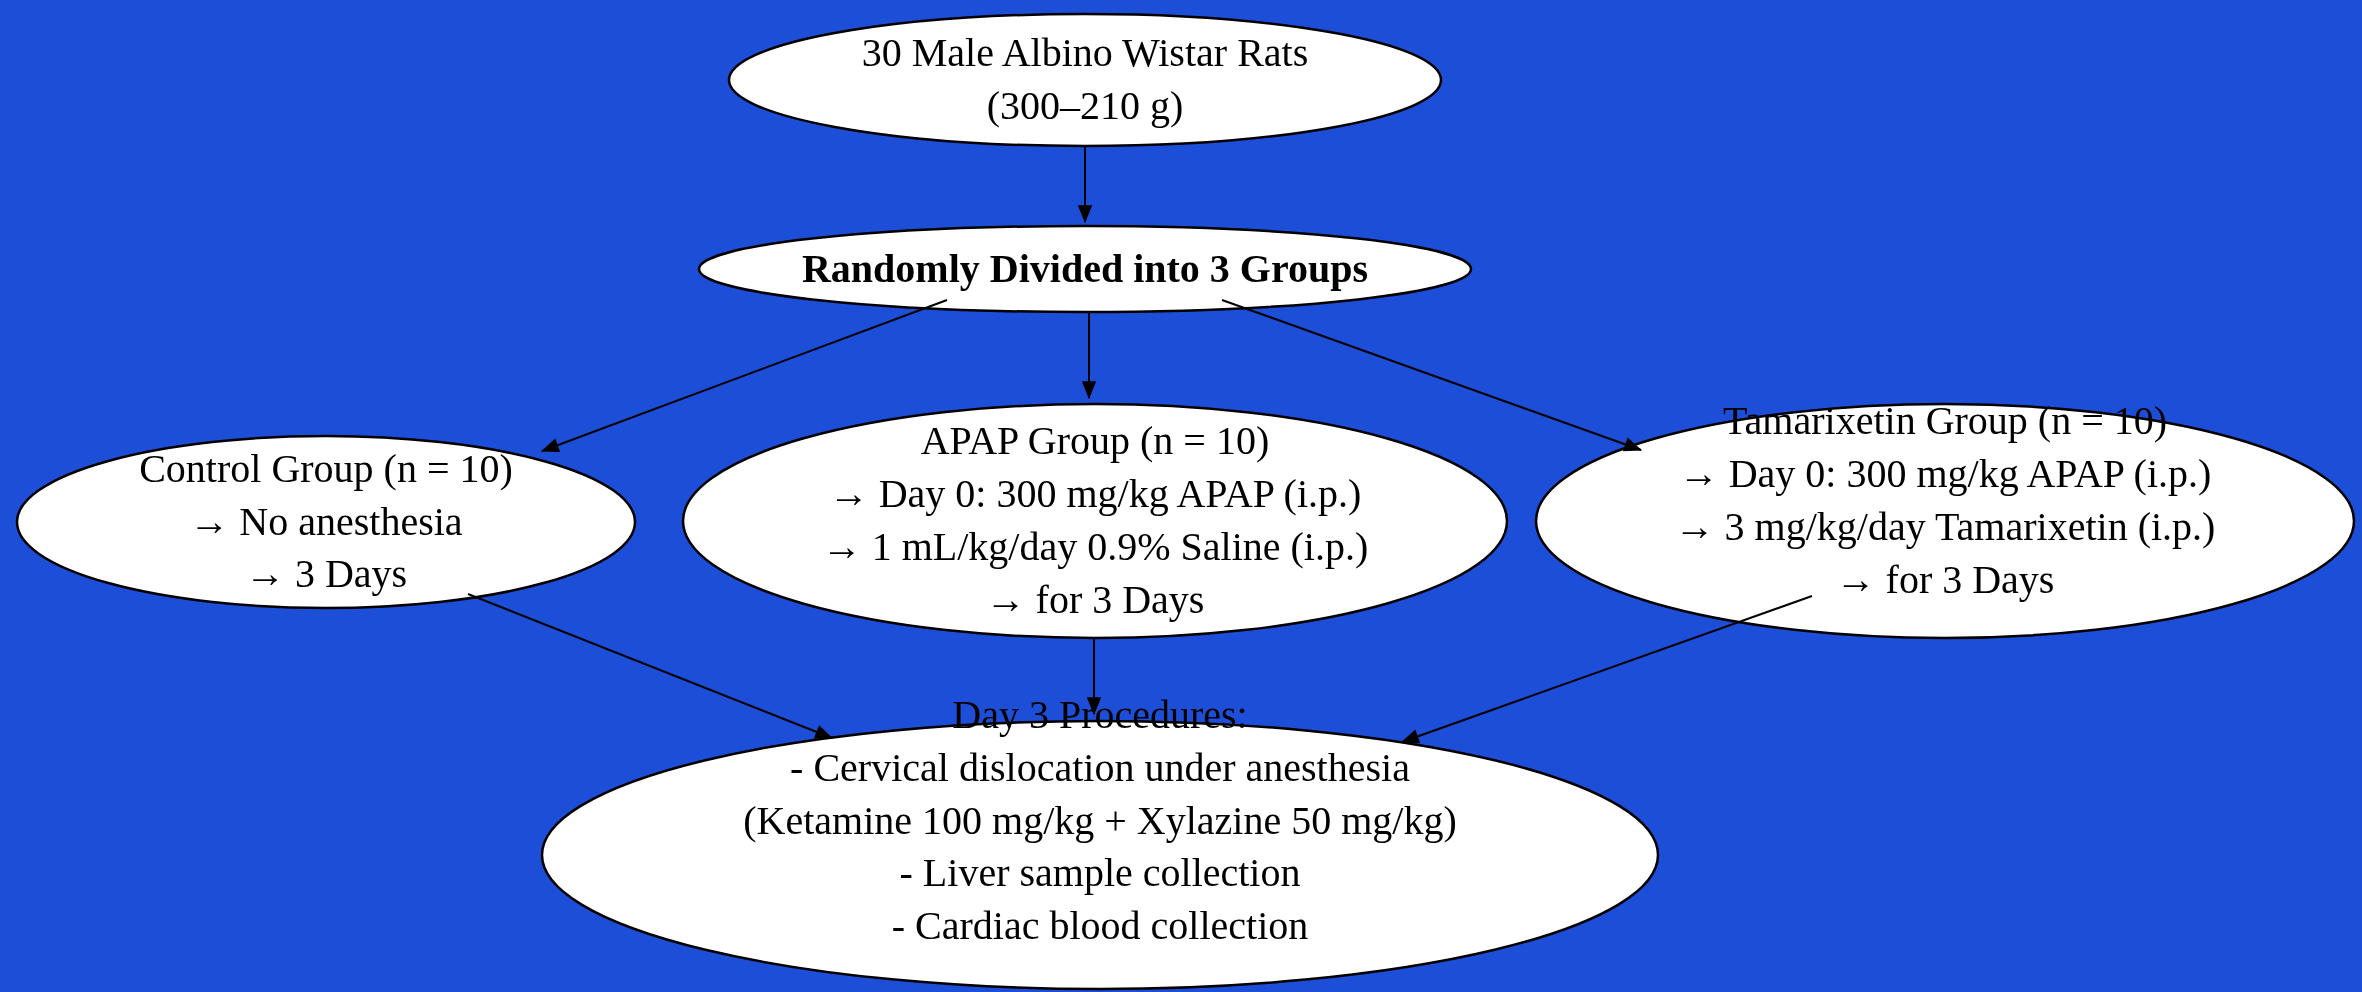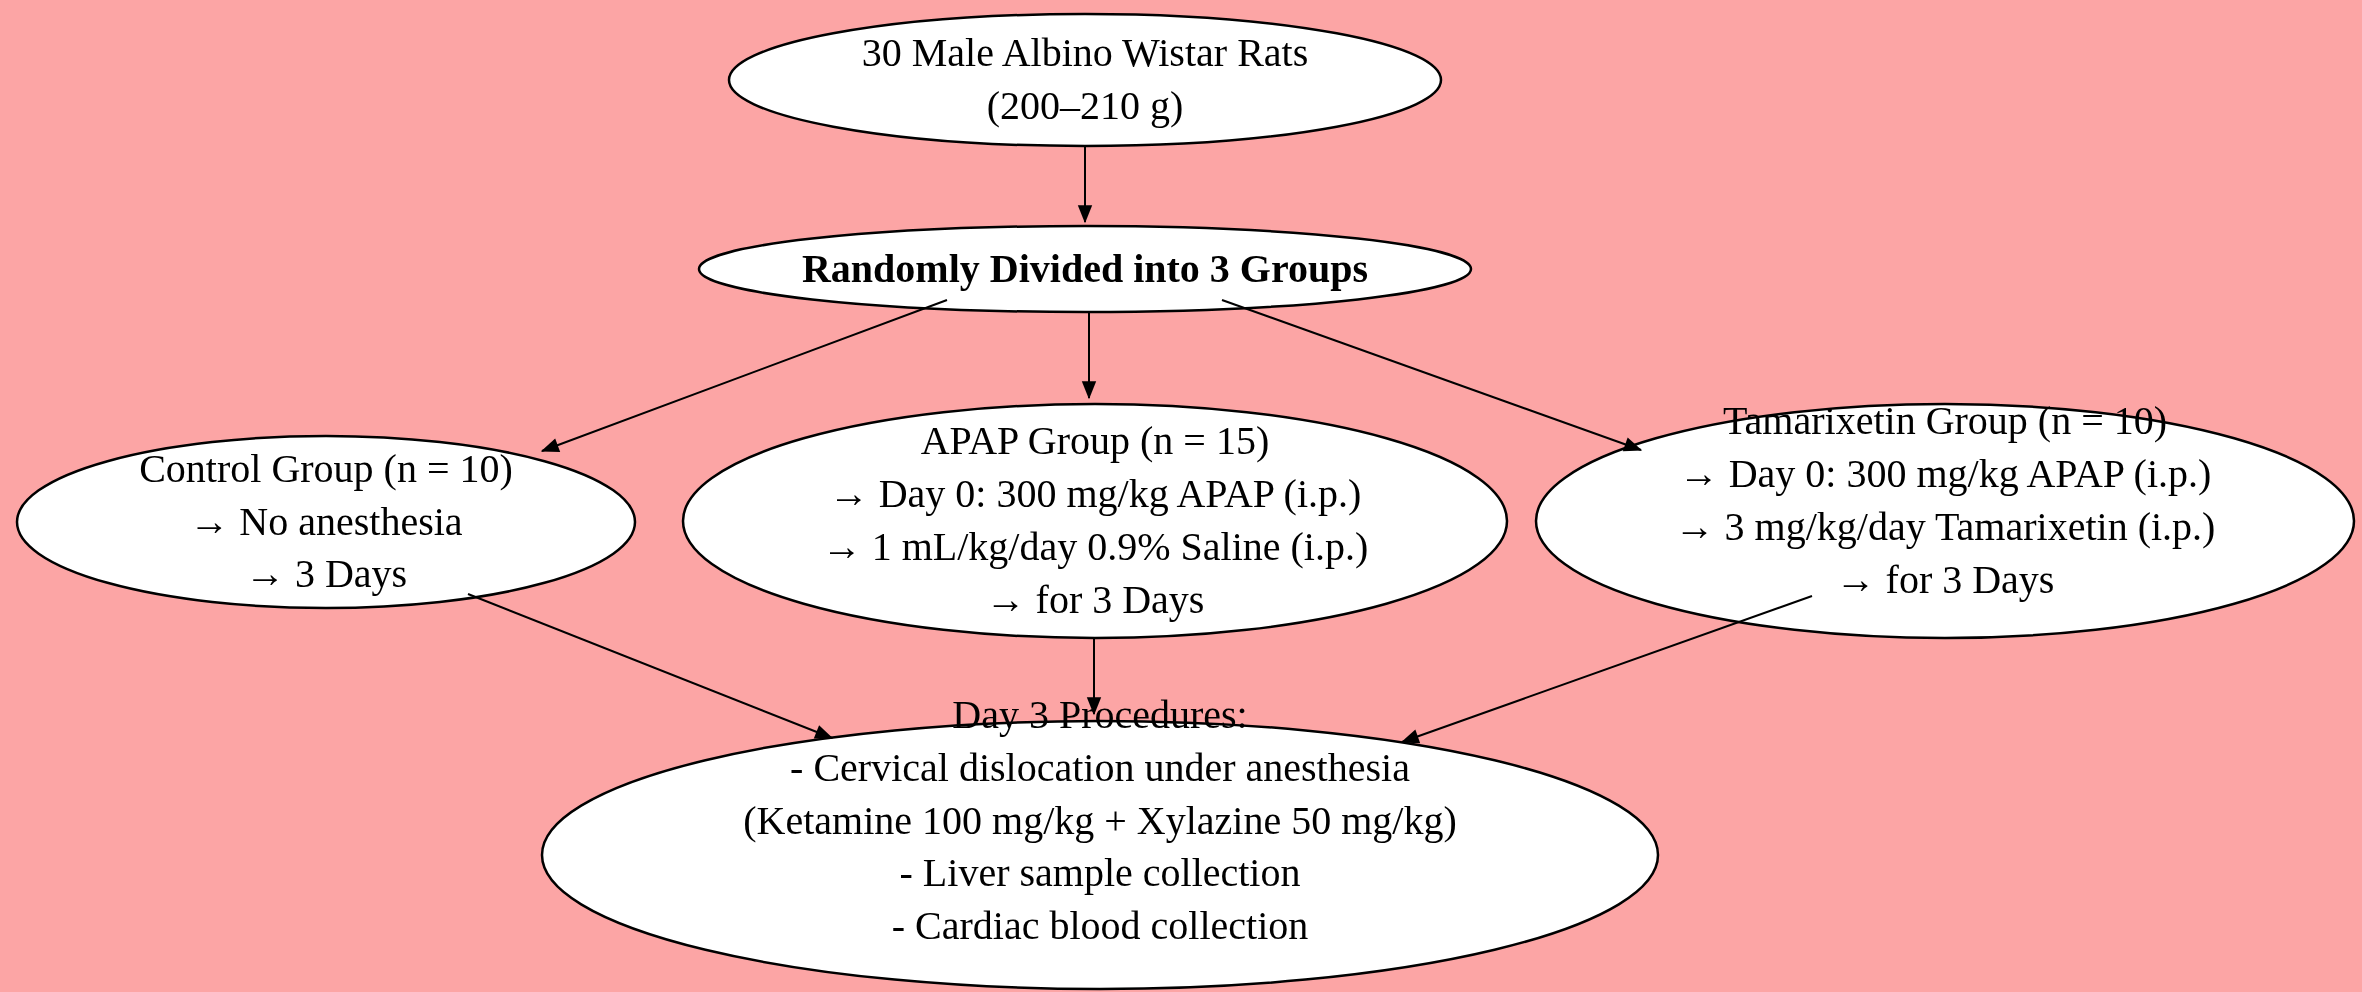--- a/index.html
+++ b/index.html
@@ -4,21 +4,21 @@
 <style>
   html, body {
     margin: 0;
     padding: 0;
     background: #ffffff;
   }
   .canvas {
     position: relative;
     width: 2362px;
     height: 992px;
-    background: #fca5a5;
+    background: #1d4ed8;
     color: #000000;
     font-family: "Liberation Serif", "DejaVu Serif", serif;
     overflow: hidden;
   }
   .edges-svg {
     position: absolute;
     left: 0;
     top: 0;
   }
   .node-label {
@@ -60,35 +60,35 @@
       <line x1="1089" y1="313" x2="1089" y2="398"></line>
       <line x1="1222" y1="300" x2="1641" y2="450"></line>
       <line x1="468" y1="594" x2="832" y2="738"></line>
       <line x1="1094" y1="639" x2="1094" y2="714"></line>
       <line x1="1812" y1="596" x2="1402" y2="742"></line>
     </g>
   </svg>
 
   <div class="node-label" style="left:729px; top:14px; width:712px; height:132px;">
     <div>30 Male Albino Wistar Rats</div>
-    <div>(200–210 g)</div>
+    <div>(300–210 g)</div>
   </div>
 
   <div class="node-label" style="left:699px; top:226px; width:772px; height:86px;font-weight:bold;">
     <div>Randomly Divided into 3 Groups</div>
   </div>
 
   <div class="node-label" style="left:17px; top:436px; width:618px; height:172px;">
     <div>Control Group (n = 10)</div>
     <div>→ No anesthesia</div>
     <div>→ 3 Days</div>
   </div>
 
   <div class="node-label" style="left:683px; top:404px; width:824px; height:234px;">
-    <div>APAP Group (n = 15)</div>
+    <div>APAP Group (n = 10)</div>
     <div>→ Day 0: 300 mg/kg APAP (i.p.)</div>
     <div>→ 1 mL/kg/day 0.9% Saline (i.p.)</div>
     <div>→ for 3 Days</div>
   </div>
 
   <div class="node-label" style="left:1536px; top:384px; width:818px; height:234px;justify-content:center;">
     <div>Tamarixetin Group (n = 10)</div>
     <div>→ Day 0: 300 mg/kg APAP (i.p.)</div>
     <div>→ 3 mg/kg/day Tamarixetin (i.p.)</div>
     <div>→ for 3 Days</div>

